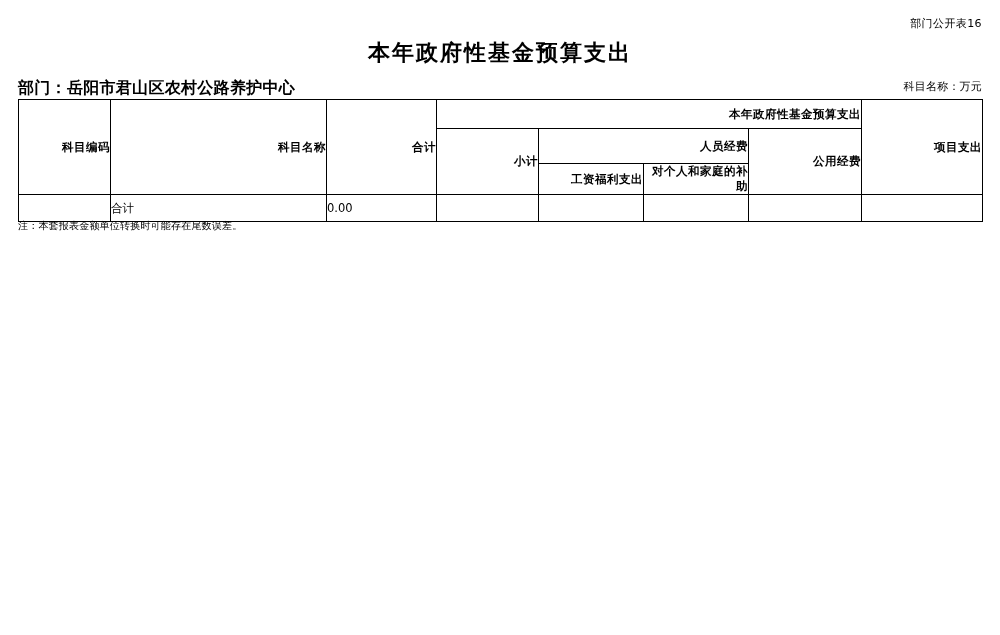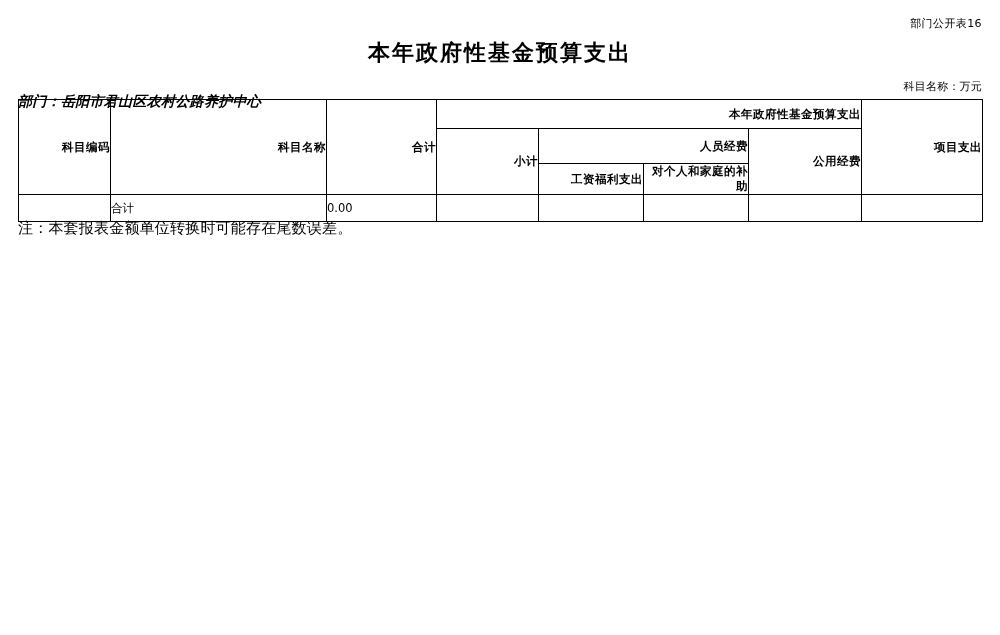--- a/index.html
+++ b/index.html
@@ -44,27 +44,26 @@
   .meta-row {
     position: absolute;
     top: 78px;
     left: 18px;
     right: 18px;
     height: 16px;
   }
   .dept {
     position: absolute;
     left: 0;
-    top: 15px;
-    font-size: 14px;
+    top: 0;
+    font-size: 16px;
     font-weight: bold;
     letter-spacing: 0.3px;
     font-family: "DejaVu Sans", "Liberation Sans", sans-serif;
     white-space: nowrap;
-    font-style: italic;
   }
   .unit {
     position: absolute;
     right: 0;
     top: 1px;
     font-size: 11px;
     letter-spacing: 0.2px;
     font-family: "DejaVu Sans", "Liberation Sans", sans-serif;
     white-space: nowrap;
   }
@@ -116,21 +115,21 @@
     padding-right: 5px;
     font-size: 11px;
   }
   .data-empty {
     text-align: center;
   }
   .note {
     position: absolute;
     top: 219px;
     left: 18px;
-    font-size: 15px;
+    font-size: 10px;
     letter-spacing: 0.2px;
     font-family: Liberation Serif, serif;
   }
 </style>
 </head>
 <body>
 
 <div class="page">
 
   <div class="form-code">部门公开表16</div>

